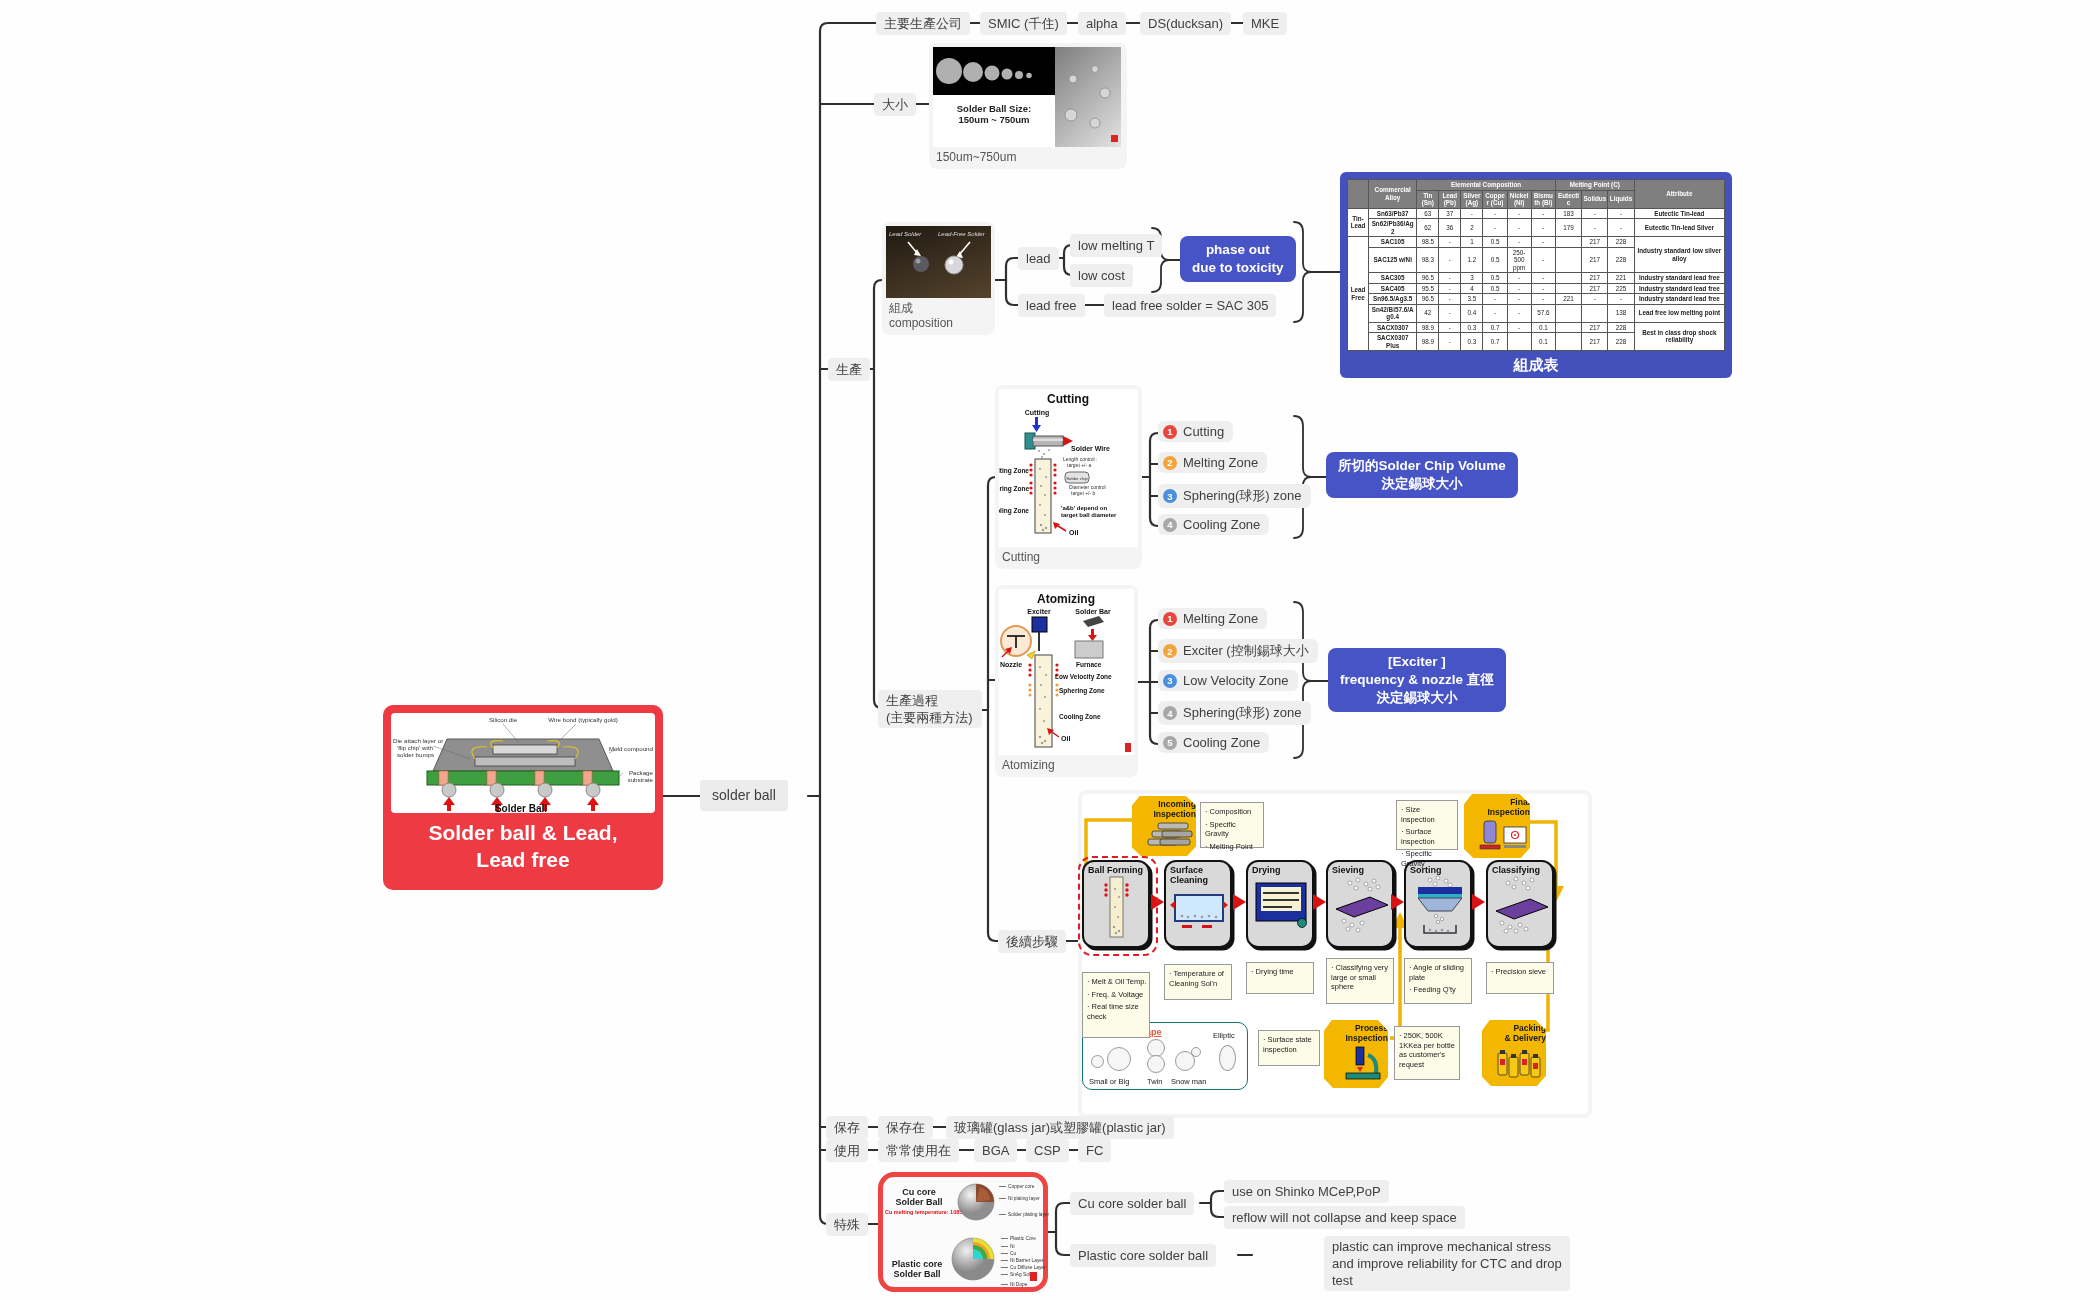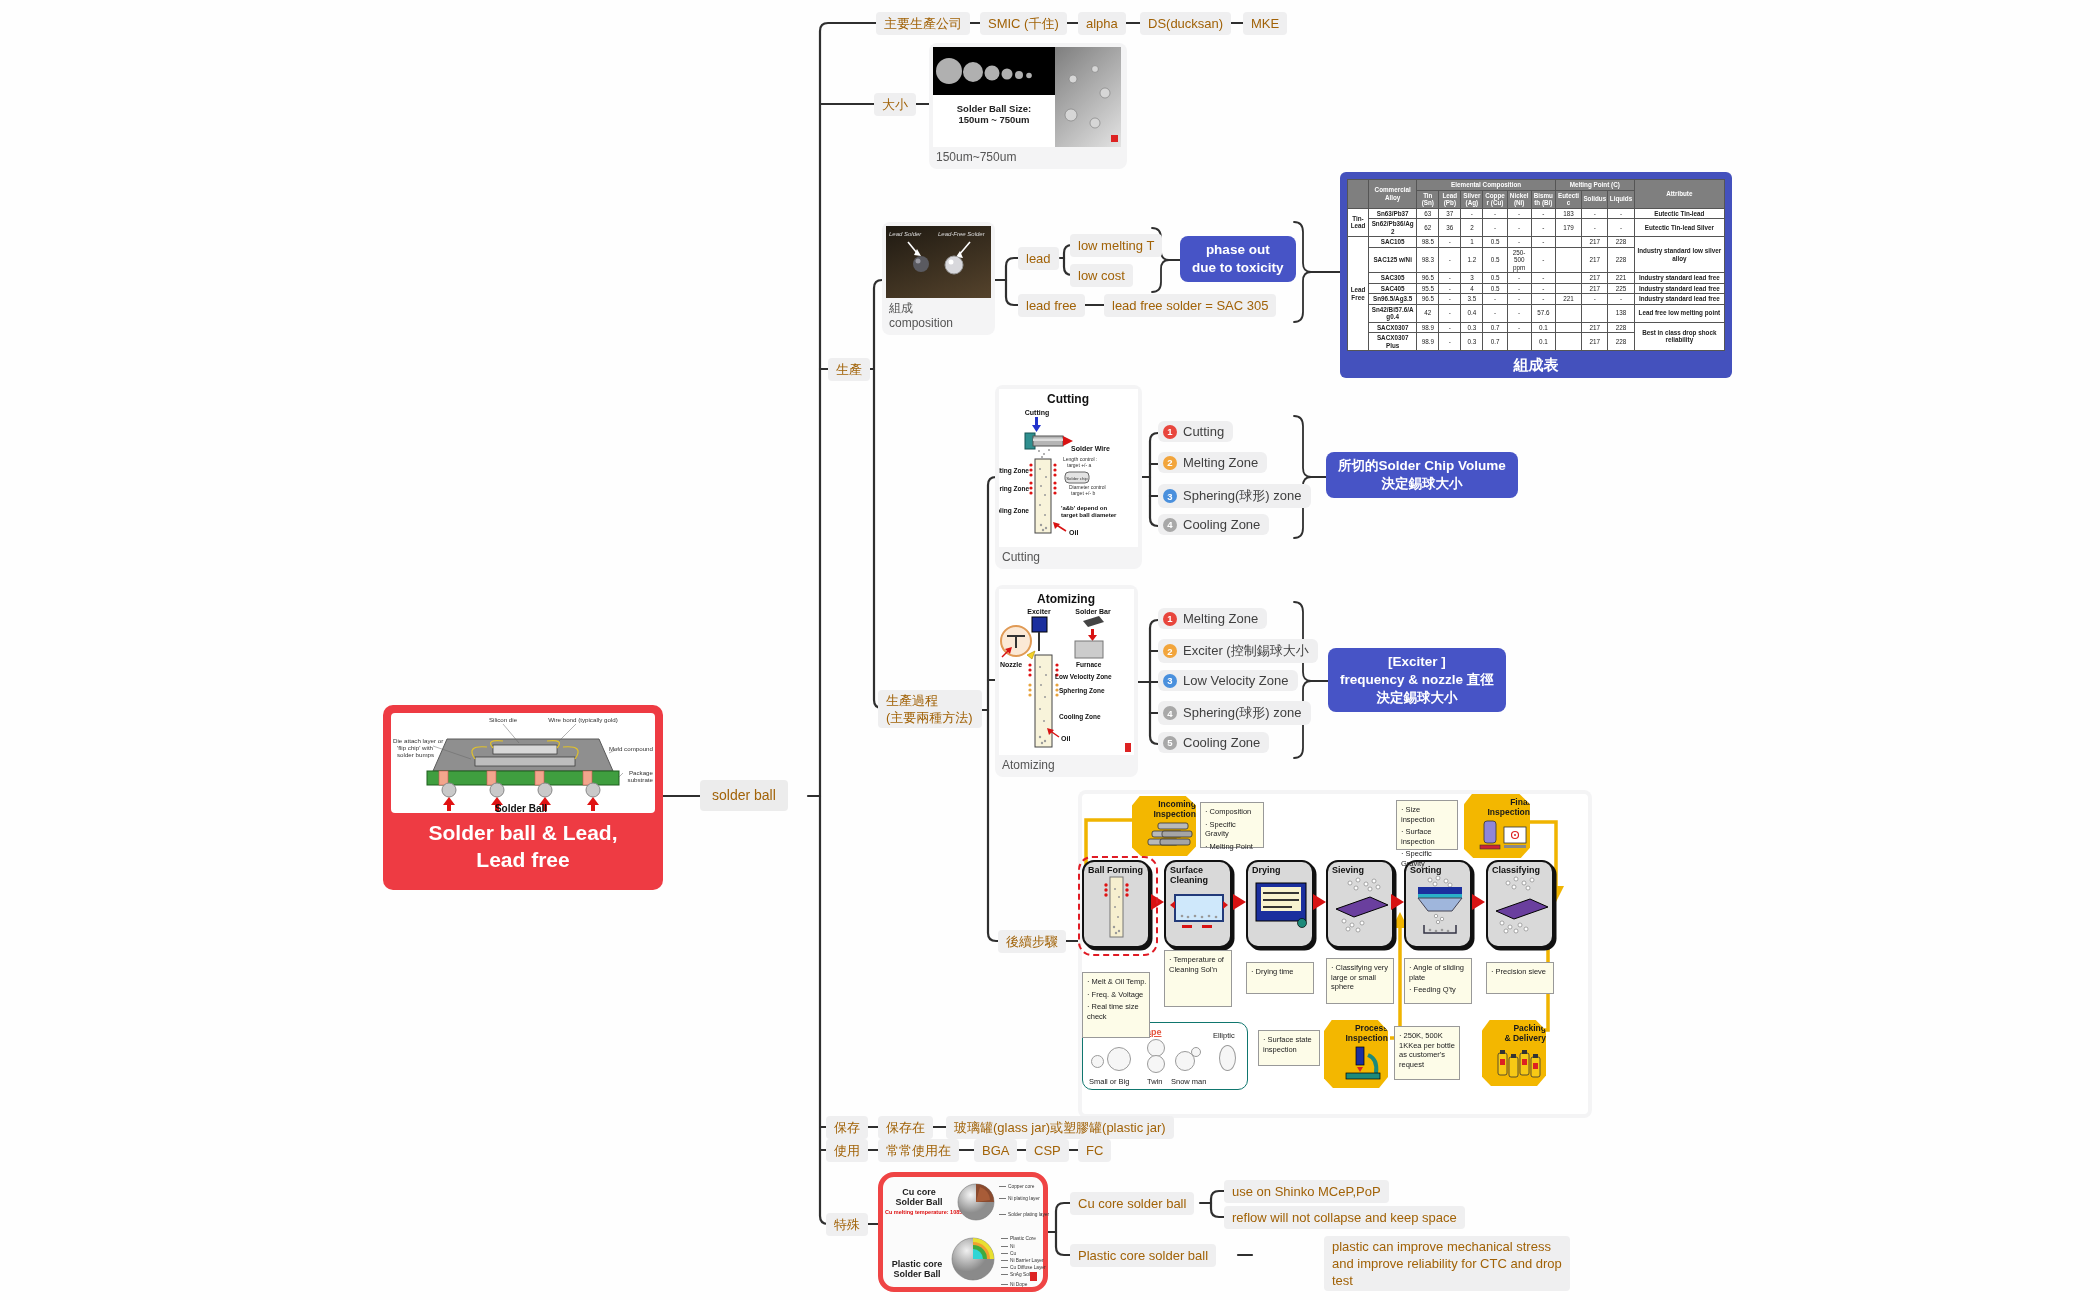--- a/index.html
+++ b/index.html
@@ -1,19 +1,19 @@
 <!DOCTYPE html>
 <html><head>
 <meta charset="utf-8">
 <style>
 *{margin:0;padding:0;box-sizing:border-box}
 body{font-family:"Liberation Sans",sans-serif;background:#fff}
 #canvas{position:relative;width:2100px;height:1300px;background:#fefefe;overflow:hidden}
 svg.wires{position:absolute;left:0;top:0;z-index:1}
-.node{position:absolute;background:#efeff0;border-radius:4px;padding:2px 8px;font-size:13px;line-height:19px;color:#a16207;white-space:nowrap;z-index:2}
+.node{position:absolute;background:#efeff0;border-radius:4px;padding:2px 8px;font-size:13px;line-height:19px;color:#404040;white-space:nowrap;z-index:2}
 .node.two{white-space:normal;line-height:17px}
 .root{font-size:14px;padding:6px 12px;background:#ececec}
 .callout{position:absolute;background:#4754c6;color:#fff;border-radius:8px;font-weight:bold;text-align:center;font-size:13.5px;line-height:18px;padding:5px 12px;z-index:2;white-space:nowrap}
 .card{position:absolute;background:#f4f4f5;border-radius:8px;padding:4px;z-index:2}
 .card .cap{font-size:12px;color:#555;padding:3px 3px 0;line-height:15px}
 .imgbox{background:#fff;position:relative;overflow:hidden}
 .step{position:absolute;display:flex;align-items:center;background:#efeff0;border-radius:6px;padding:3px 9px 3px 5px;font-size:13px;color:#3f3f3f;white-space:nowrap;z-index:2}
 .badge{width:14px;height:14px;border-radius:50%;color:#fff;font-size:9.5px;font-weight:bold;display:flex;align-items:center;justify-content:center;margin-right:6px;flex:none}
 .b-red{background:#e8463d}.b-org{background:#f2a53c}.b-blu{background:#4a90dd}.b-gry{background:#a8a8a8}
 .central{position:absolute;left:383px;top:705px;width:280px;height:185px;background:#ee3b43;border-radius:10px;padding:8px;z-index:2}
@@ -820,21 +820,21 @@
   <div class="rarrow" style="left:155px;top:104px"></div>
   <div class="rarrow" style="left:235px;top:104px"></div>
   <div class="rarrow" style="left:313px;top:104px"></div>
   <div class="rarrow" style="left:394px;top:104px"></div>
 
   <div class="fnote" style="left:4px;top:182px;width:68px;height:66px">
     <div>· Melt &amp; Oil Temp.</div>
         <div>· Freq. &amp; Voltage</div>
         <div>· Real time size check</div>
   </div>
-  <div class="fnote" style="left:86px;top:160px;width:68px;height:57px">
+  <div class="fnote" style="left:86px;top:174px;width:68px;height:36px">
     <div>· Temperature of Cleaning Sol'n</div>
   </div>
   <div class="fnote" style="left:168px;top:172px;width:68px;height:32px">
     <div>· Drying time</div>
   </div>
   <div class="fnote" style="left:248px;top:168px;width:68px;height:46px">
     <div>· Classifying very large or small sphere</div>
   </div>
   <div class="fnote" style="left:326px;top:168px;width:68px;height:46px">
     <div>· Angle of sliding plate</div>

